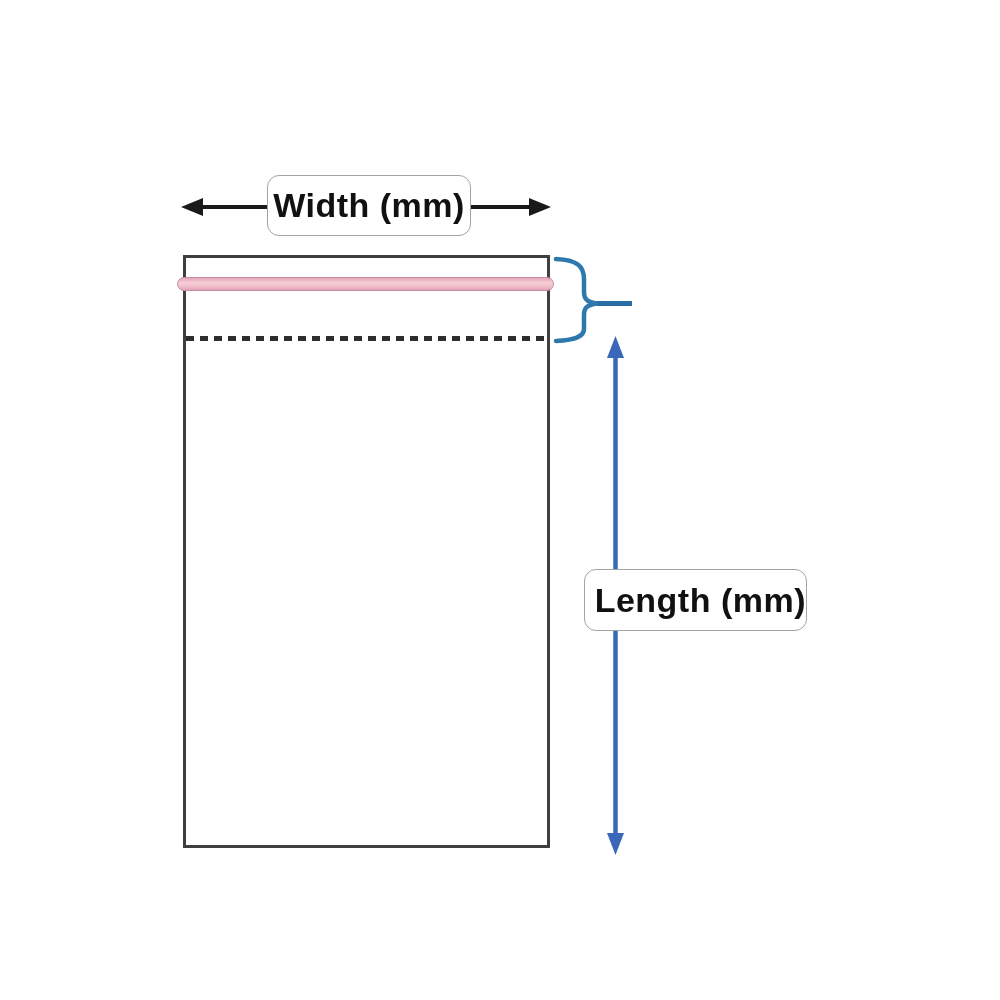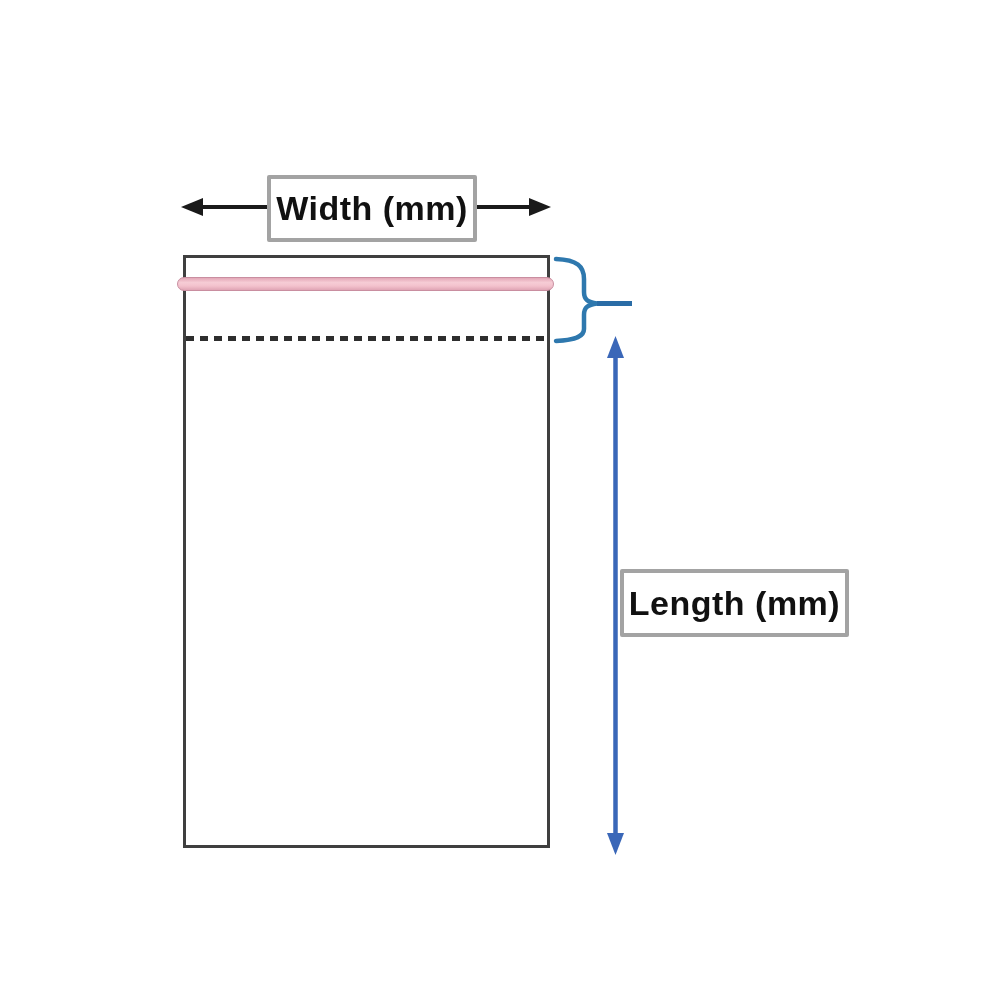--- a/index.html
+++ b/index.html
@@ -54,34 +54,34 @@
     top: 0;
     z-index: 3;
   }
   
   .label-box {
     position: absolute;
     display: flex;
     align-items: center;
     justify-content: center;
     background: #ffffff;
-    border: 4px solid #a3a3a3;
-    border-radius: 2px;
+    border: 1px solid #a3a3a3;
+    border-radius: 12px;
     z-index: 4;
   }
   .label-box span {
     font-weight: 700;
     font-size: 34px;
     color: #111111;
     white-space: pre;
     letter-spacing: 0.5px;
   }
   .label-width  { left: 267px; top: 175px; width: 202px; height: 59px; }
   .label-flap   { left: 632px; top: 276px; width: 208px; height: 55px; }
-  .label-length { left: 620px; top: 569px; width: 221px; height: 60px; }
+  .label-length { left: 584px; top: 569px; width: 221px; height: 60px; justify-content: flex-end; }
 </style>
 </head>
 <body>
 
 <div class="stage">
 
   <div class="bag"></div>
   <div class="strip"></div>
   <div class="dotted"></div>
 

